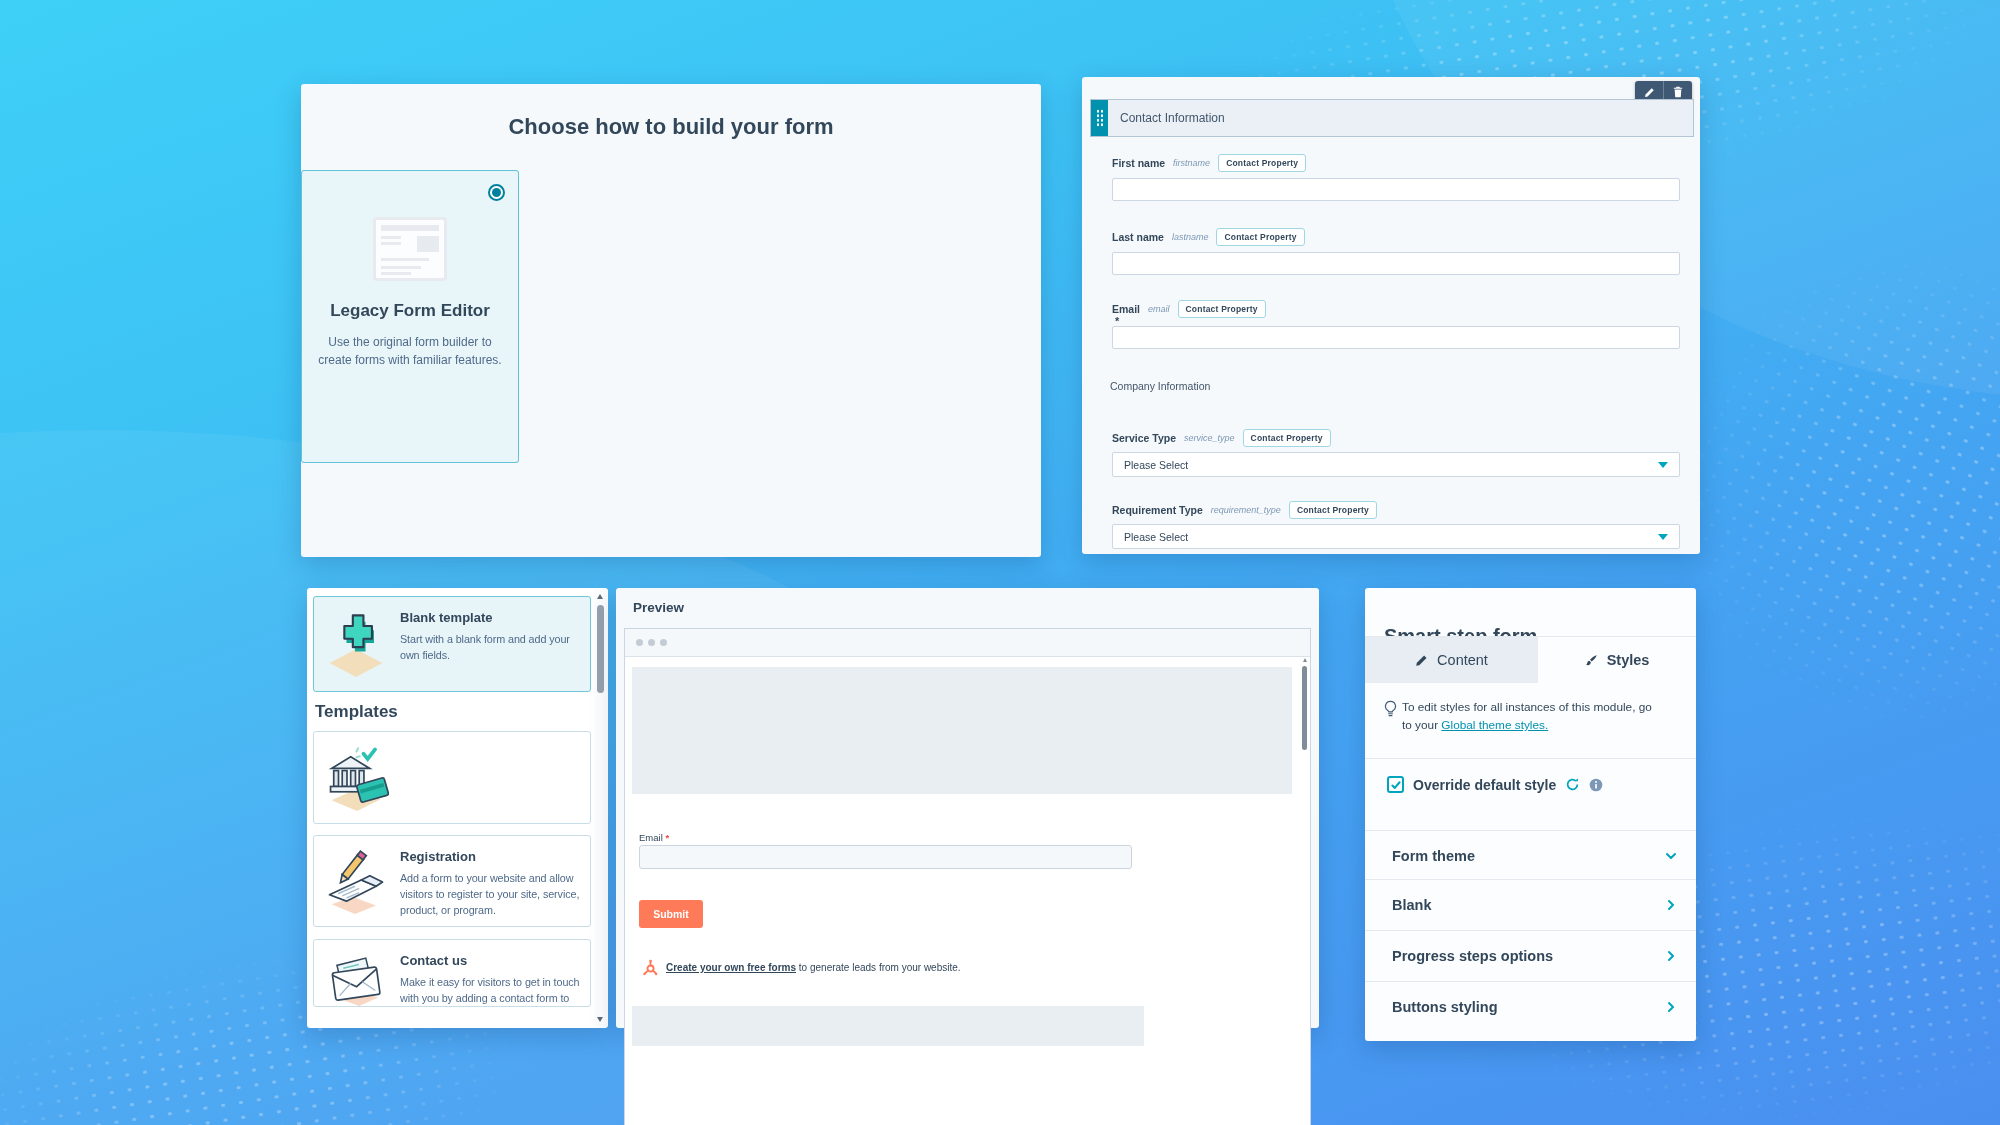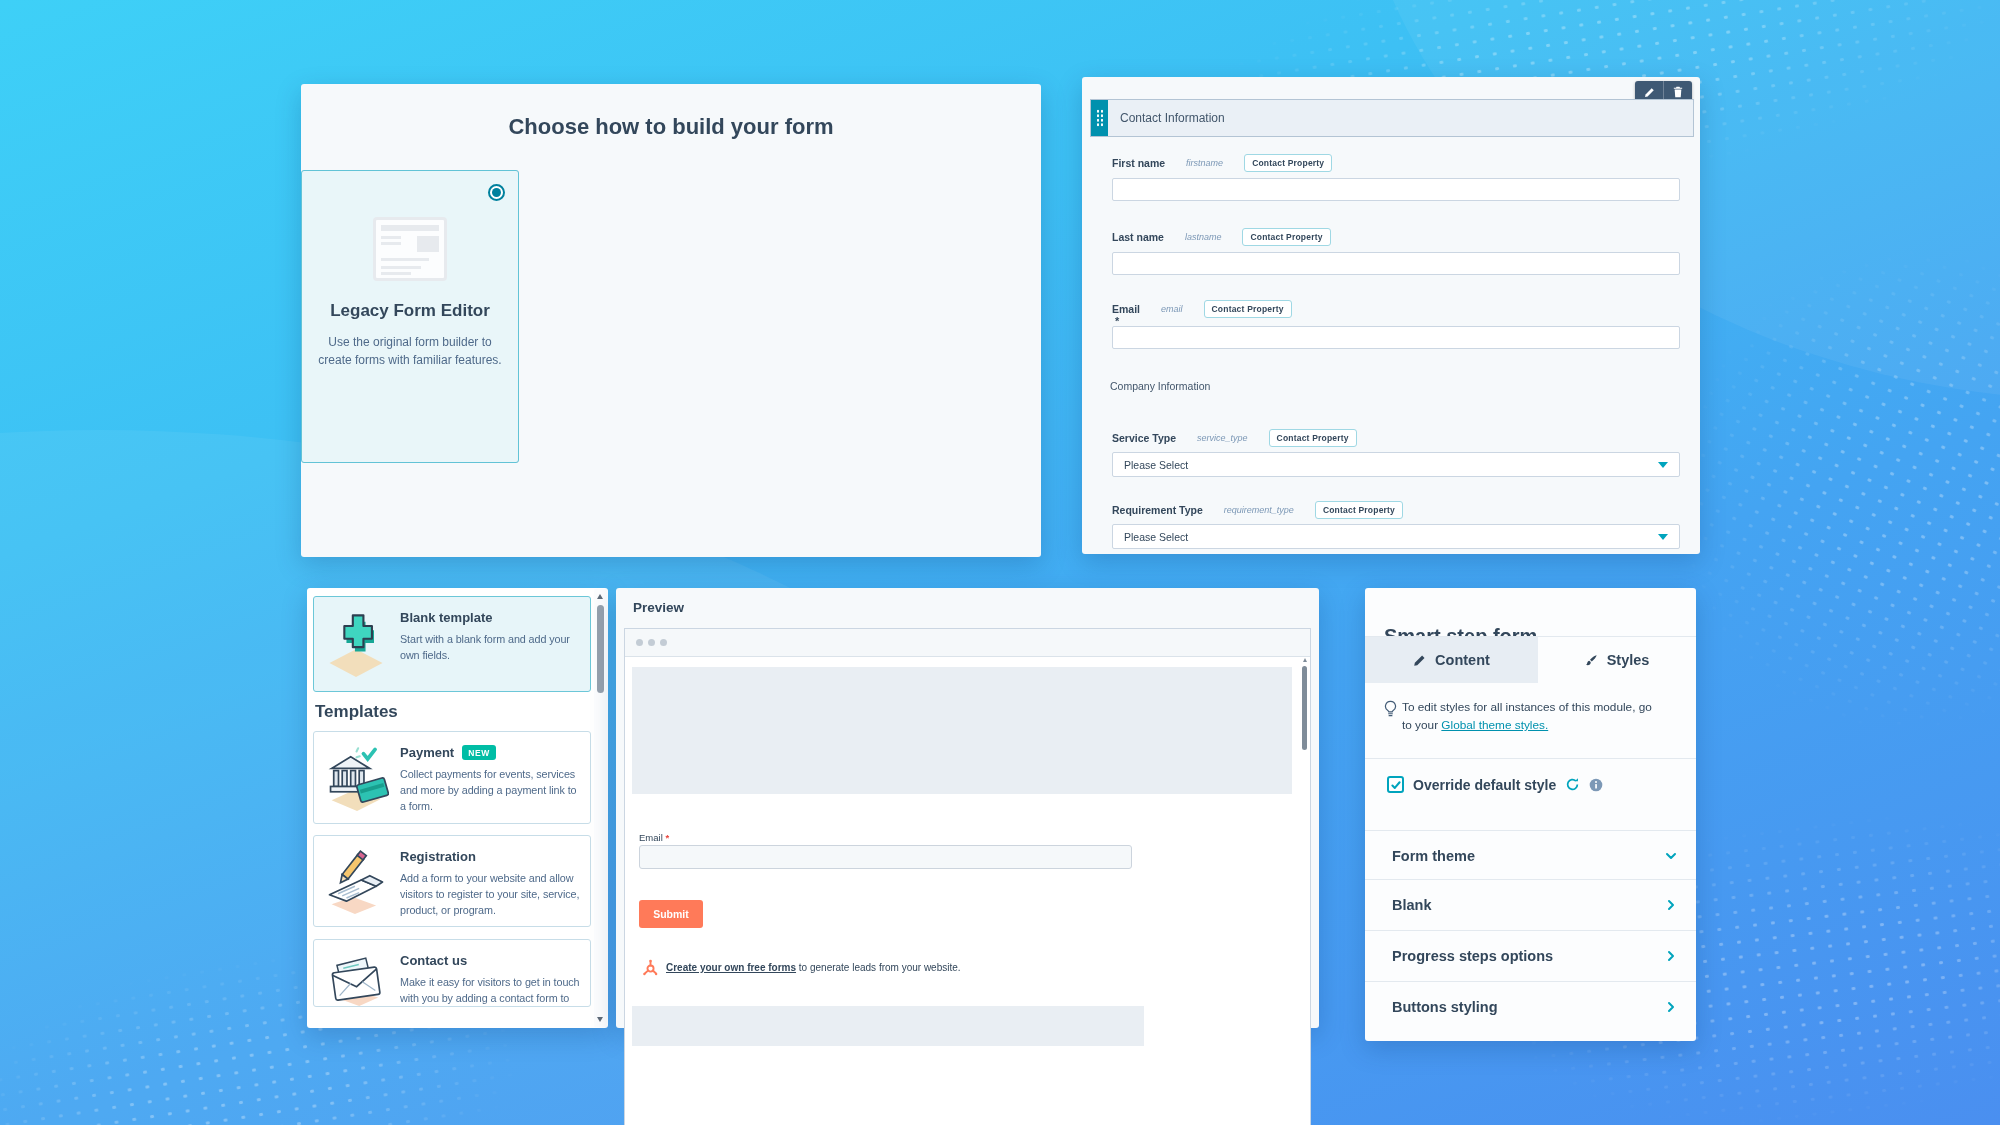--- a/index.html
+++ b/index.html
@@ -47,21 +47,21 @@
     border-radius:3px;display:flex;box-shadow:0 1px 3px rgba(0,0,0,.3);}
   .pb-tool{flex:1;display:flex;align-items:center;justify-content:center;cursor:pointer;color:#fff;}
   .pb-tool + .pb-tool{border-left:1px solid rgba(255,255,255,.25);}
   .module-header{position:absolute;left:8px;top:22px;width:604px;height:38px;background:#eaf0f6;
     border:1px solid #b3c4d4;box-sizing:border-box;display:flex;align-items:center;}
   .drag-handle{width:17px;height:100%;background:#0091ae;position:relative;cursor:grab;}
   .drag-handle::after{content:'';position:absolute;left:50%;top:50%;width:8px;height:18px;
     transform:translate(-50%,-50%);
     background-image:radial-gradient(#fff .9px,transparent 1.3px);background-size:4px 4.5px;}
   .module-title{margin-left:12px;font-size:12px;color:#42566b;}
-  .f-row{position:absolute;left:30px;display:flex;align-items:center;gap:21px;}
+  .f-row{position:absolute;left:30px;display:flex;align-items:center;gap:8px;}
   .fl-main{font-size:10.5px;font-weight:bold;color:#33475b;}
   .fl-int{font-size:9px;font-style:italic;color:#7c98b6;}
   .prop-badge{font-size:8.5px;font-weight:bold;color:#33475b;border:1px solid #9fd8e4;
     background:#fff;border-radius:3px;padding:3px 7px;letter-spacing:.2px;}
   .text-input{position:absolute;left:30px;width:568px;height:23px;background:#fff;
     border:1px solid #cbd6e2;border-radius:2px;box-sizing:border-box;}
   .req-star{position:absolute;left:33px;font-size:11px;font-weight:bold;color:#33475b;}
   .sec-label{position:absolute;left:28px;font-size:10.5px;color:#42566b;}
   .select{position:absolute;left:30px;width:568px;height:25px;background:#fff;
     border:1px solid #cbd6e2;border-radius:2px;box-sizing:border-box;display:flex;
@@ -120,21 +120,21 @@
     border-left:2.5px solid transparent;border-right:2.5px solid transparent;
     border-bottom:4px solid #7f8c99;}
 
   
   .pe{left:1365px;top:588px;width:331px;height:453px;background:#fcfdfe;}
   .pe-title{position:absolute;left:19px;top:13px;font-size:20px;font-weight:bold;color:#33475b;margin-top:24px;}
   .pe-tabs{position:absolute;left:0;top:48px;width:100%;height:46px;border-top:1px solid #e3e9ef;
     display:flex;}
   .pe-tab{display:flex;align-items:center;justify-content:center;gap:9px;font-size:14.5px;
     color:#33475b;cursor:pointer;}
-  .pe-tab.content{flex:0 0 173px;background:#e7edf3;font-weight:bold;}
+  .pe-tab.content{flex:0 0 173px;background:#e7edf3;}
   .pe-tab.styles{flex:1;font-weight:bold;}
   .pe-bulb{position:absolute;left:19px;top:112px;}
   .pe-note{position:absolute;left:37px;top:110px;width:262px;font-size:11.8px;line-height:1.55;
     color:#33475b;}
   .pe-link{color:#0091ae;text-decoration:underline;cursor:pointer;}
   .pe-divider{position:absolute;left:0;top:170px;width:100%;height:1px;background:#e3e9ef;}
   .pe-override{position:absolute;left:22px;top:188px;display:flex;align-items:center;gap:9px;}
   .checkbox{width:17px;height:17px;border:2px solid #00a4bd;border-radius:3px;background:#fff;
     display:flex;align-items:center;justify-content:center;box-sizing:border-box;cursor:pointer;}
   .ov-label{font-size:14px;font-weight:bold;color:#33475b;}
@@ -291,27 +291,20 @@
             <rect x="7" y="41" width="34" height="5" fill="#eef3f7"></rect>
           </g>
           <g transform="rotate(-16 46 44)">
             <rect x="33" y="36" width="27" height="17" rx="2" fill="#2cc2b2" stroke="#33475b" stroke-width="1.6"></rect>
             <rect x="35" y="41" width="23" height="3.5" fill="#189e8e"></rect>
           </g>
           <path d="M38 10 l4 5 7-9" fill="none" stroke="#2cc2b2" stroke-width="3.5" stroke-linecap="round"></path>
           <path d="M33 5 l-1.5 3 M34.5 12.5 l-3 1" stroke="#9adfd2" stroke-width="2" stroke-linecap="round"></path>
         </svg>
       </span>
-      <div class="tpl-text">
-        <div class="tpl-title">
-          <span>Payment</span>
-          <span class="new-badge">NEW</span>
-        </div>
-        <div class="tpl-desc">Collect payments for events, services and more by adding a payment link to a form.</div>
-      </div>
     </div>
 
     <div class="tpl-card registration">
       <span class="tpl-icon">
         <svg width="66" height="70" viewBox="0 0 62 66">
           <path d="M28 48 L8 55 L30 64 L50 56 Z" fill="#f8d8c4"></path>
           <g stroke="#33475b" stroke-width="1.6" stroke-linejoin="round">
             <path d="M6 46 L36 32 L50 38 L22 52 Z" fill="#fff"></path>
             <path d="M36 32 L50 38 L56 34 L44 28 Z" fill="#e8eff6"></path>
           </g>

